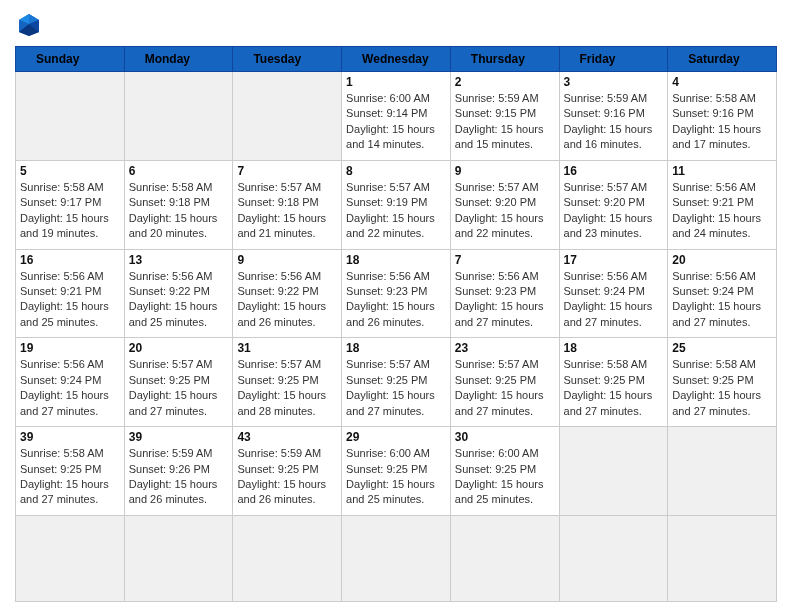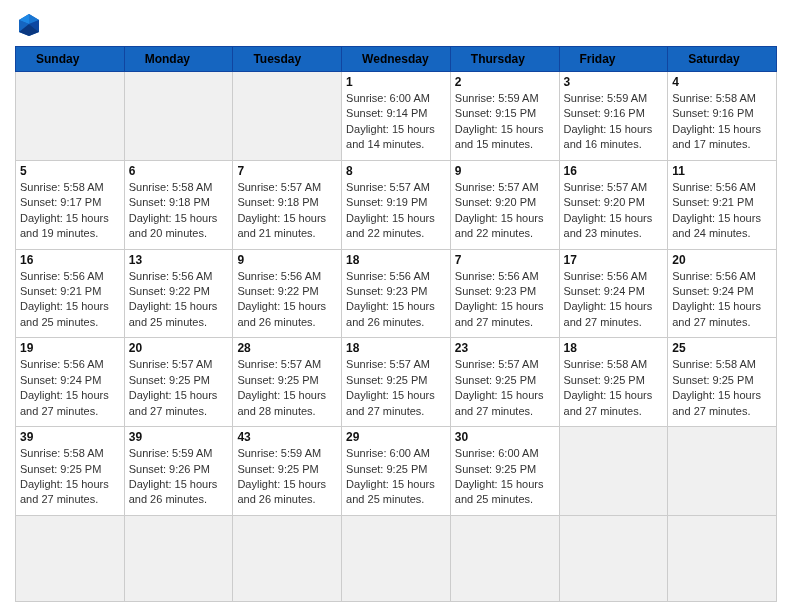--- a/index.html
+++ b/index.html
@@ -216,21 +216,21 @@
         <tr>
           <td>
             <span class="day-num">19</span>
             <div class="cell-text">Sunrise: 5:56 AM<br>Sunset: 9:24 PM<br>Daylight: 15 hours<br>and 27 minutes.</div>
           </td>
           <td>
             <span class="day-num">20</span>
             <div class="cell-text">Sunrise: 5:57 AM<br>Sunset: 9:25 PM<br>Daylight: 15 hours<br>and 27 minutes.</div>
           </td>
           <td>
-            <span class="day-num">28</span>
+            <span class="day-num">31</span>
             <div class="cell-text">Sunrise: 5:57 AM<br>Sunset: 9:25 PM<br>Daylight: 15 hours<br>and 28 minutes.</div>
           </td>
           <td>
             <span class="day-num">18</span>
             <div class="cell-text">Sunrise: 5:57 AM<br>Sunset: 9:25 PM<br>Daylight: 15 hours<br>and 27 minutes.</div>
           </td>
           <td>
             <span class="day-num">23</span>
             <div class="cell-text">Sunrise: 5:57 AM<br>Sunset: 9:25 PM<br>Daylight: 15 hours<br>and 27 minutes.</div>
           </td>

